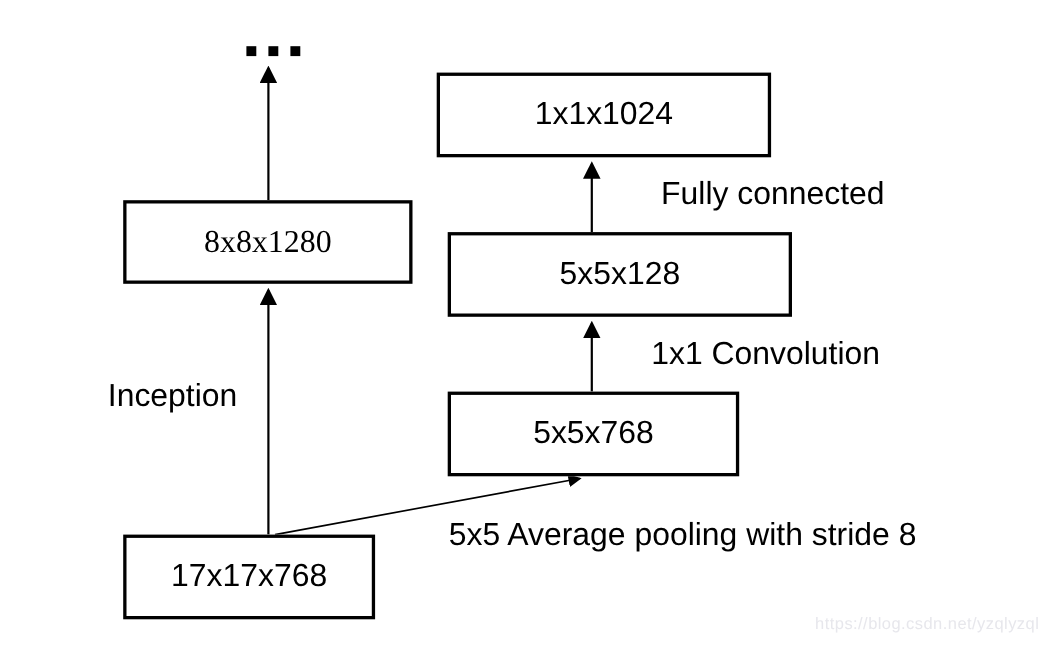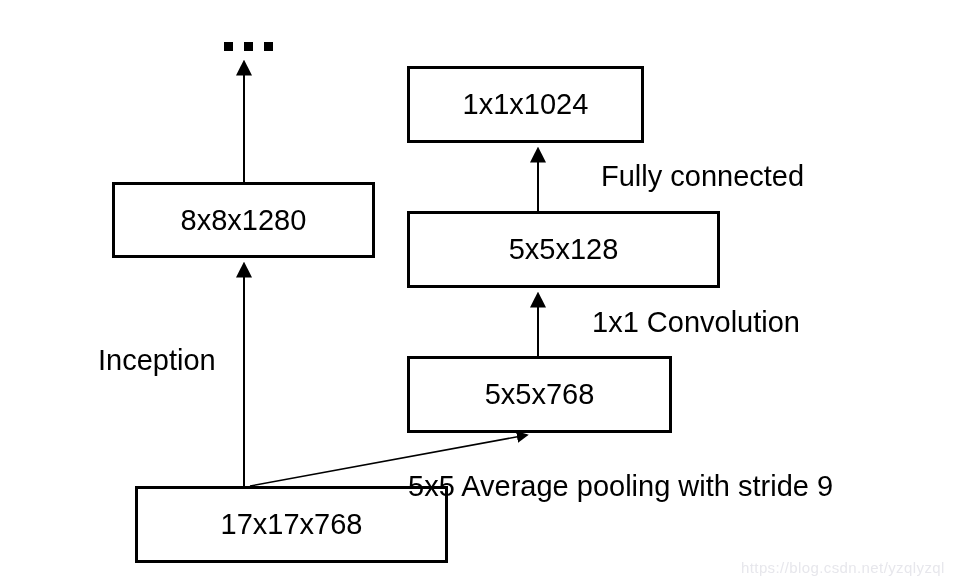--- a/index.html
+++ b/index.html
@@ -86,43 +86,43 @@
 
     <line x1="250" y1="486" x2="527" y2="435" stroke="#000000" stroke-width="1.5" marker-end="url(#arrow)"></line>
   </svg>
 
   <div class="dots" aria-label="...">
     <span></span>
     <span></span>
     <span></span>
   </div>
 
-  <div class="box" style="left:112px; top:182px; width:263px; height:76px;">
+  <div class="box" style="left:112px; top:182px; width:263px; height:76px;font-family:Liberation Serif, serif;">
     <span>8x8x1280</span>
   </div>
 
-  <div class="box" style="left:112px; top:486px; width:313px; height:77px;margin-left:23px;">
+  <div class="box" style="left:112px; top:486px; width:229px; height:77px;">
     <span>17x17x768</span>
   </div>
 
-  <div class="box" style="left:407px; top:66px; width:237px; height:77px;">
+  <div class="box" style="left:397px; top:66px; width:304px; height:77px;">
     <span>1x1x1024</span>
   </div>
 
   <div class="box" style="left:407px; top:211px; width:313px; height:77px;">
     <span>5x5x128</span>
   </div>
 
   <div class="box" style="left:407px; top:356px; width:265px; height:77px;align-items:center;">
     <span>5x5x768</span>
   </div>
 
   <div class="lbl" style="left:98px; top:344px;">Inception</div>
 
   <div class="lbl" style="left:601px; top:160px;">Fully connected</div>
 
   <div class="lbl" style="left:592px; top:306px;">1x1 Convolution</div>
 
-  <div class="lbl" style="left:408px; top:470px;">5x5 Average pooling with stride 9</div>
+  <div class="lbl" style="left:408px; top:470px;">5x5 Average pooling with stride 8</div>
 
   <div class="watermark">https://blog.csdn.net/yzqlyzql</div>
 
 </div>
 
 </body></html>

